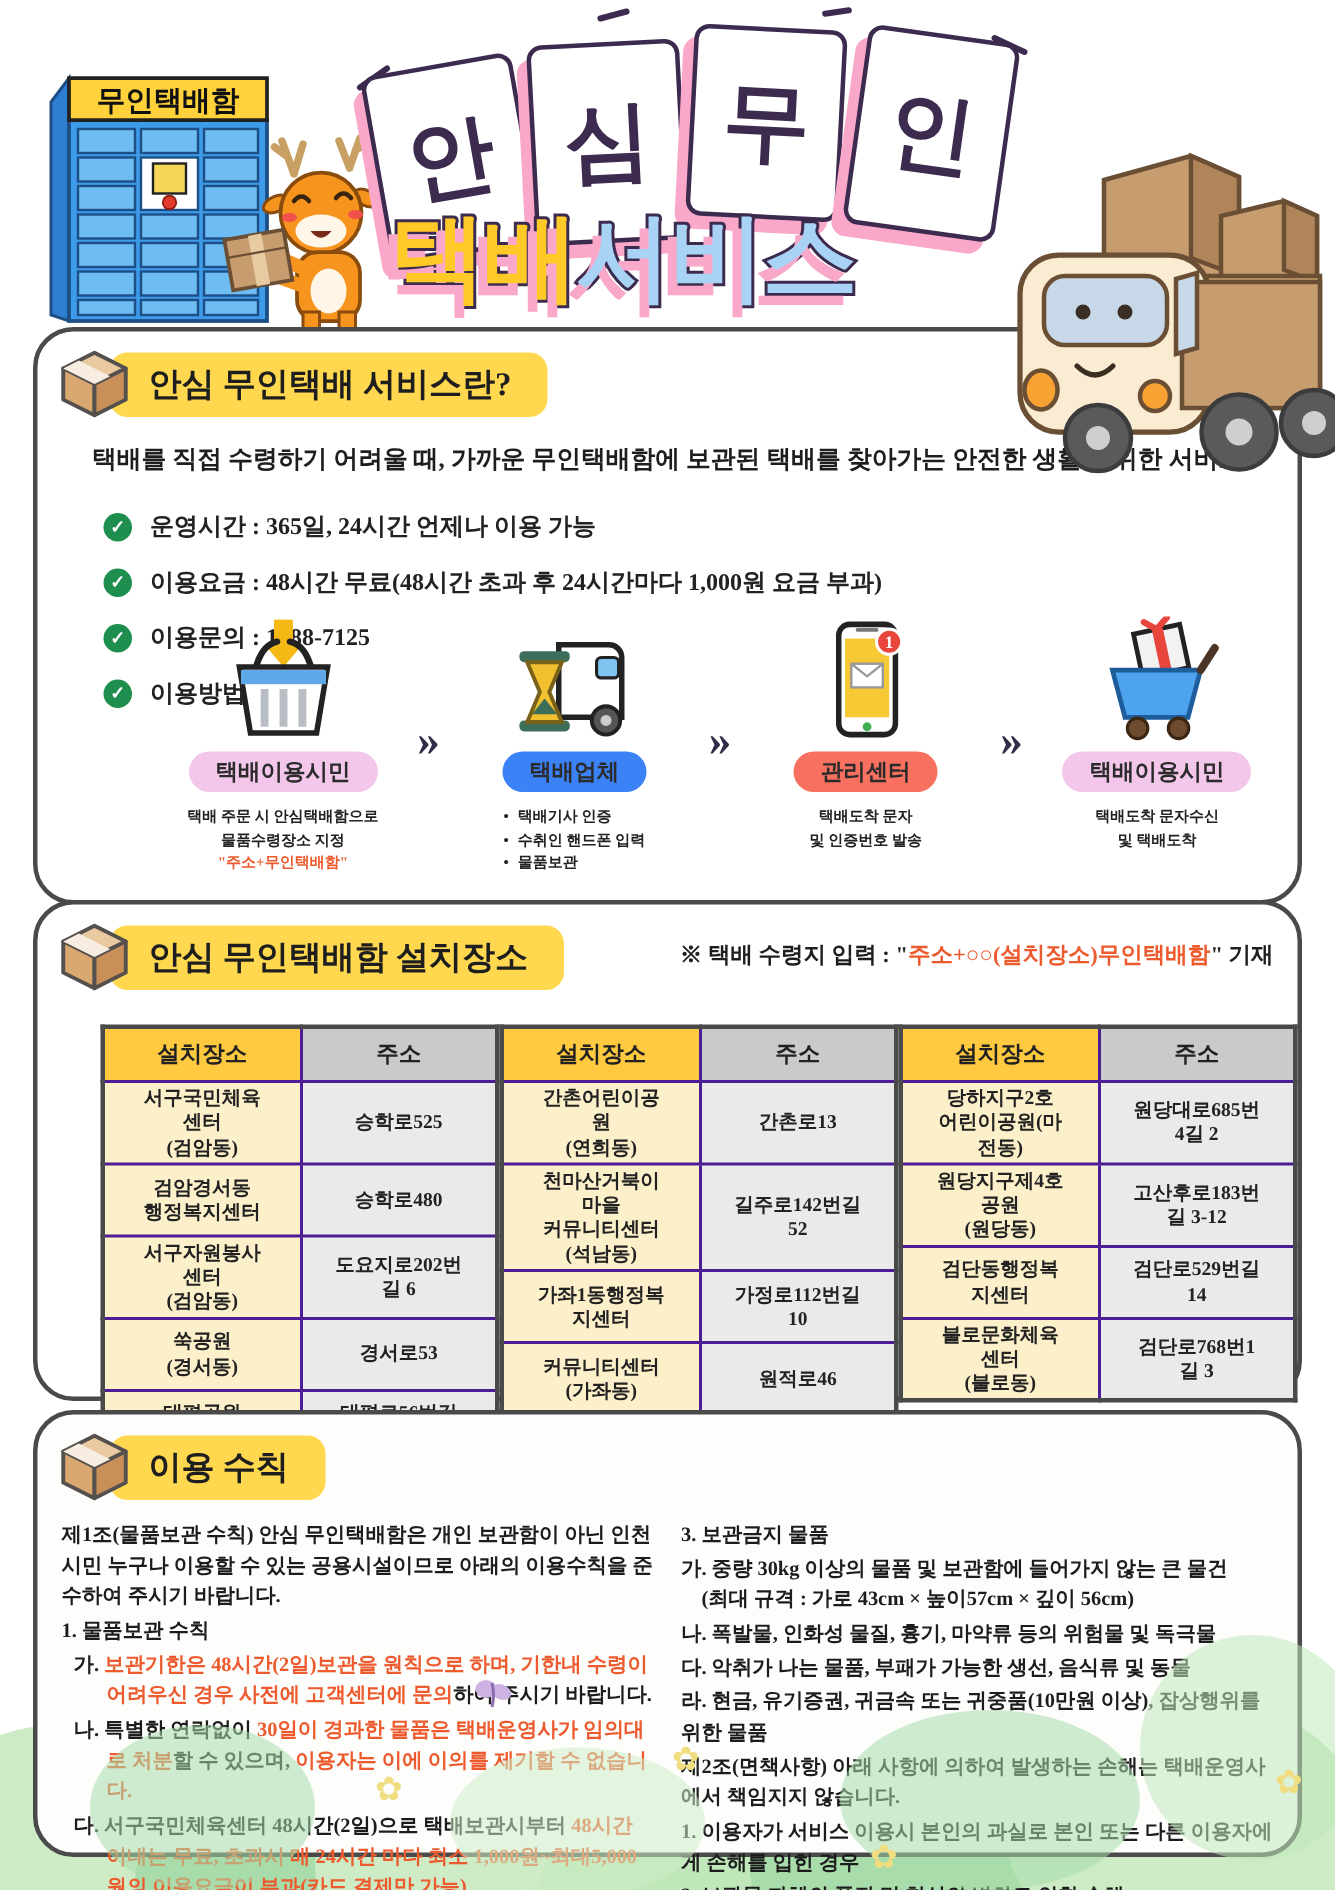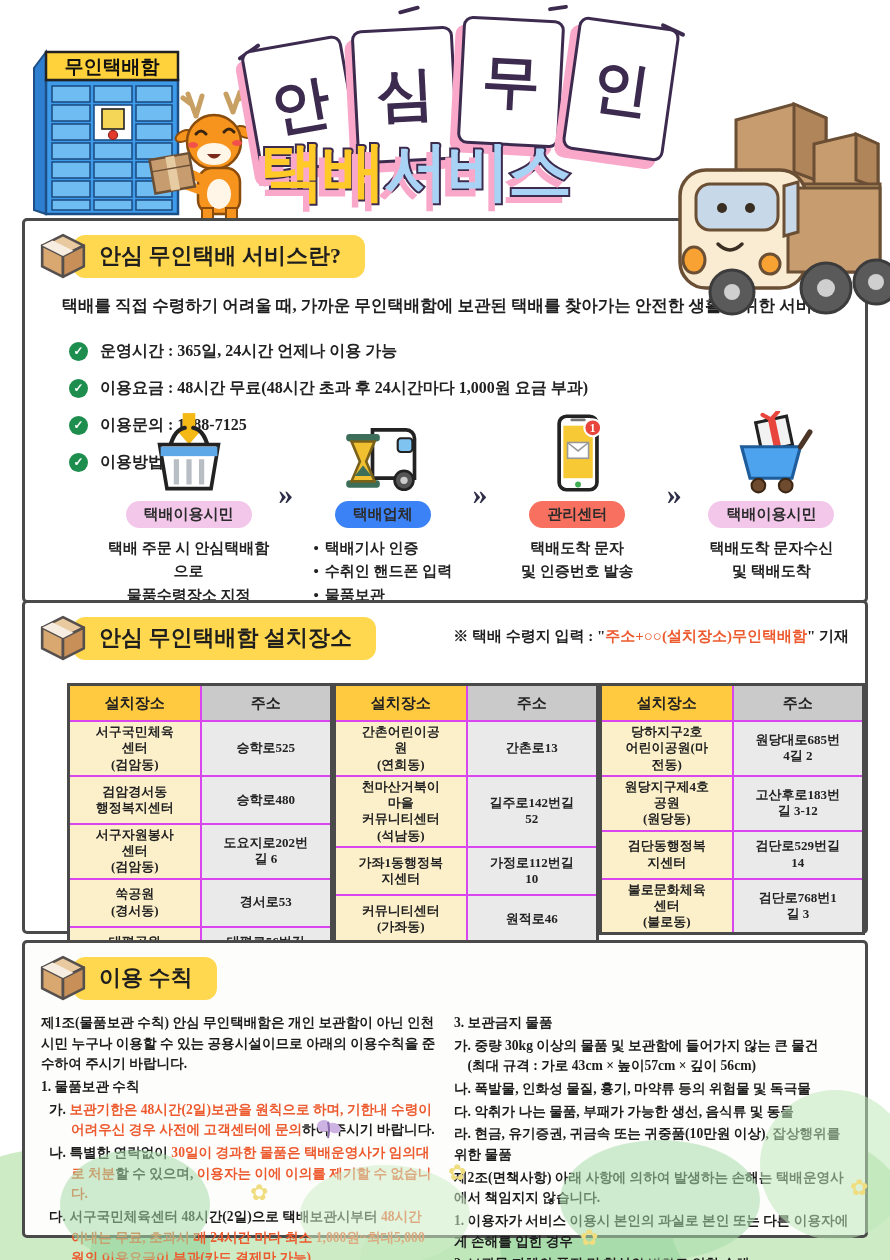--- a/index.html
+++ b/index.html
@@ -19,52 +19,52 @@
   .dash{position:absolute;background:#3d2b4f;border-radius:2px;}
   .d1{width:26px;height:4px;left:-12px;top:44px;transform:rotate(-35deg);}
   .d2{width:22px;height:4px;left:150px;top:2px;transform:rotate(-15deg);}
   .d3{width:26px;height:4px;left:412px;top:22px;transform:rotate(25deg);}
   .d4{width:20px;height:4px;left:300px;top:0px;transform:rotate(-8deg);}
   .title2{position:absolute;left:12px;top:122px;width:430px;font-weight:900;font-size:64px;letter-spacing:-2px;
           -webkit-text-stroke:4px #3d2b4f;paint-order:stroke fill;text-shadow:-6px 8px 0 #f9a8c9;z-index:3;}
   .t-yellow{color:#ffc928;}
   .t-blue{color:#a9d3f5;}
   
-  .panel{position:absolute;left:22px;width:840px;background:#fff;border:3px solid #4a4a4a;border-radius:5px;}
+  .panel{position:absolute;left:22px;width:840px;background:#fff;border:3px solid #4a4a4a;border-radius:27px;}
   .p1{top:218px;height:379px;z-index:2;}
   .p2{top:600px;height:328px;z-index:2;}
   .p3{top:940px;height:292px;z-index:2;}
   .sec-head{display:flex;align-items:center;margin:10px 0 0 12px;position:relative;z-index:2;}
   .box-ic{width:52px;height:50px;margin-right:-16px;position:relative;z-index:2;}
   .sec-pill{background:#ffd84f;border-radius:12px;padding:6px 24px 7px 26px;font-weight:900;font-size:22px;color:#1e1e1e;}
   
   .intro{margin:14px 26px 0;text-align:center;font-weight:800;font-size:16.5px;color:#1e1e1e;}
   .bullets{margin:16px 0 0 44px;}
   .bullet{display:flex;align-items:center;gap:12px;height:37px;font-weight:700;font-size:16px;color:#222;}
   .chk{width:19px;height:19px;border-radius:50%;background:#1e8e4e;color:#fff;font-size:12px;font-weight:900;
        display:flex;align-items:center;justify-content:center;flex:0 0 19px;}
   .flow{position:absolute;left:78px;right:8px;top:190px;display:flex;align-items:flex-start;z-index:1;}
   .step{width:178px;display:flex;flex-direction:column;align-items:center;}
   .step-ic{width:84px;height:84px;}
   .pill{margin-top:6px;border-radius:999px;padding:4px 18px;font-weight:800;font-size:15px;color:#2b2b2b;}
   .pink{background:#f3c7ea;}
   .yellow{background:#3b82f6;}
   .coral{background:#f8705f;}
-  .step-txt{margin-top:9px;text-align:center;font-weight:700;font-size:15px;line-height:1.55;color:#222;}
+  .step-txt{margin-top:9px;text-align:center;font-weight:700;font-size:10px;line-height:1.55;color:#222;}
   .step-txt.leftal{text-align:left;}
   .sb{display:flex;gap:6px;align-items:baseline;}
   .orange{color:#ed5a2e;font-weight:800;}
   .arrow{width:24px;margin-top:66px;font-size:30px;font-weight:900;color:#2e2e48;text-align:center;}
   
   .p2-top{display:flex;align-items:flex-start;justify-content:space-between;}
   .note{margin:24px 16px 0 0;font-weight:800;font-size:15px;color:#1e1e1e;}
   .note .red,.rules .red{color:#ed5a2e;}
   .tables{display:flex;align-items:flex-start;margin:20px 0 0 42px;}
   table.loc{border-collapse:collapse;table-layout:fixed;}
-  table.loc th,table.loc td{border:2px solid #d946ef;text-align:center;vertical-align:middle;
+  table.loc th,table.loc td{border:2px solid #4c1d95;text-align:center;vertical-align:middle;
       white-space:pre-line;font-weight:700;line-height:1.25;padding:2px 21px;}
   table.loc{border:3px solid #4a4a4a;}
   th.h-place{background:#ffc940;width:128px;height:30px;font-size:15px;}
   th.h-addr{background:#cacaca;width:125px;height:30px;font-size:15px;}
   td.place{background:#fcf0ca;height:42px;font-size:13px;}
   td.addr{background:#eaeaea;height:42px;font-size:13px;}
   
   .p3{background:#fdfdfc;}
   .rules{position:relative;z-index:2;display:flex;gap:18px;margin:10px 16px 0 16px;}
   .rules .col{flex:1;font-weight:700;font-size:13.6px;line-height:1.52;color:#1c1c1c;}

